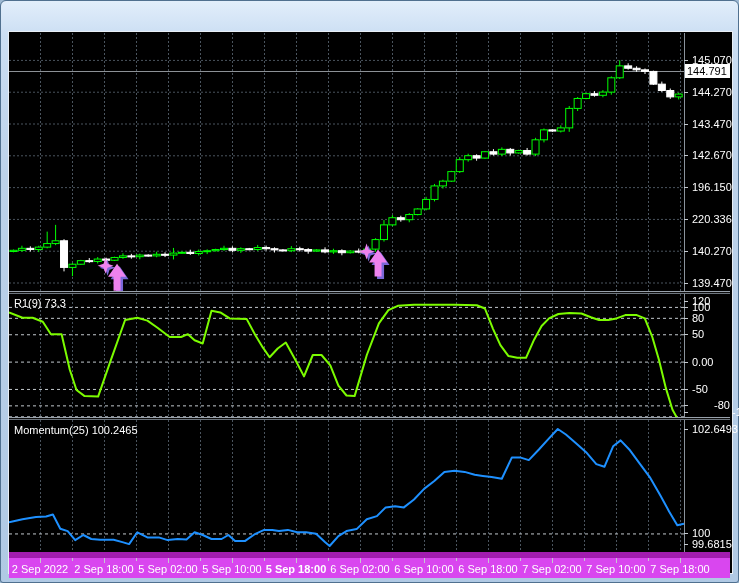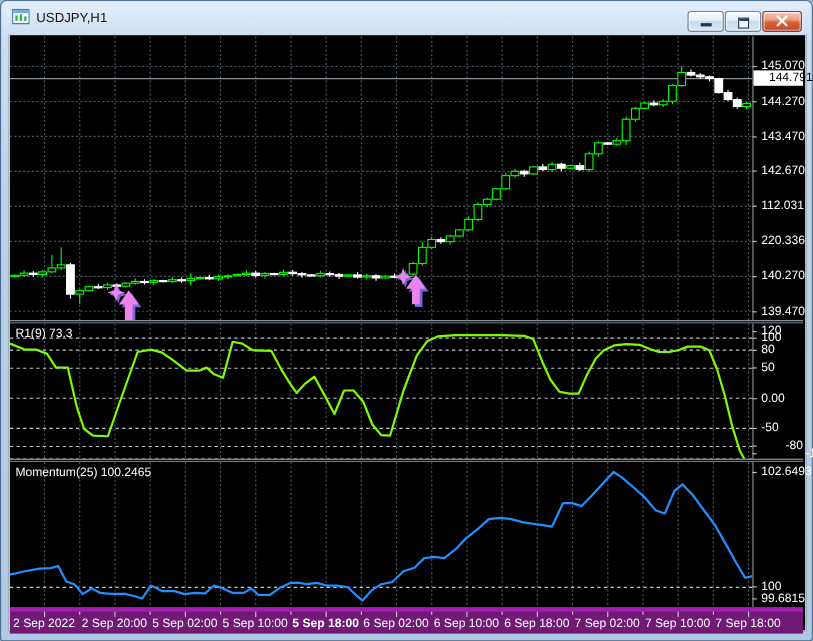--- a/index.html
+++ b/index.html
@@ -24,55 +24,30 @@
   .psvg{position:absolute;left:0;background:#000;display:block;}
   .panel-label{position:absolute;color:#fff;font-size:11px;white-space:nowrap;z-index:5;}
   .tri{font-size:8px;margin-right:5px;color:#fff;}
   .splitter{position:absolute;left:0;width:721px;height:1px;background:#0c0c0c;
     border-top:1px solid #98a1ab;border-bottom:1px solid #6d757e;z-index:4;cursor:row-resize;}
   .vaxis-line{position:absolute;left:675px;top:1px;width:1px;height:519px;background:#8a939c;z-index:3;}
   .axis-col{position:absolute;left:676px;top:1px;width:45px;height:519px;z-index:4;cursor:ns-resize;}
   .ax-label{position:absolute;left:7px;color:#fff;font-size:11px;line-height:11px;}
   .ax-tick{position:absolute;left:-1px;width:4px;height:1px;background:#c3c9cf;}
   .price-badge{position:absolute;left:0px;width:45px;height:14px;background:#fff;color:#000;
-    font-size:11px;line-height:14px;padding-left:14px;box-sizing:border-box;}
-  .time-axis{position:absolute;left:0;top:520px;width:721px;height:20px;background:#701a75;
-    border-top:4px solid #a21caf;z-index:4;cursor:ew-resize;}
+    font-size:11px;line-height:14px;padding-left:2px;box-sizing:border-box;}
+  .time-axis{position:absolute;left:0;top:520px;width:721px;height:20px;background:#d946ef;
+    border-top:6px solid #a21caf;z-index:4;cursor:ew-resize;}
   .t-label{position:absolute;top:5px;width:100px;text-align:center;color:#fff;font-size:11px;}
   .t-tick{position:absolute;top:0;width:1px;background:#c3c9cf;}
 </style>
 </head>
 <body>
 
 <div class="window">
-  <div class="titlebar">
-    <span class="app-icon">
-      <svg width="16" height="16">
-        <rect x="0.5" y="0.5" width="15" height="13" fill="#f4f9ff" stroke="#3a6ea5"></rect>
-        <rect x="1" y="1" width="14" height="3" fill="#7aa7dd"></rect>
-        <rect x="3" y="6" width="2" height="5" fill="#2fae3f"></rect>
-        <rect x="7" y="5" width="2" height="6" fill="#2fae3f"></rect>
-        <rect x="11" y="7" width="2" height="4" fill="#2fae3f"></rect>
-      </svg>
-    </span>
-    <span class="win-title">USDJPY,H1</span>
-    <div class="winbtns">
-      <div class="wbtn">
-          <div class="glyph-min"></div>
-        </div>
-      <div class="wbtn">
-          <div class="glyph-restore"></div>
-        </div>
-      <div class="wbtn close">
-        <svg width="34" height="17">
-          <path d="M13 4 L21 12 M21 4 L13 12" stroke="#fff" stroke-width="2" stroke-linecap="round"></path>
-        </svg>
-      </div>
-    </div>
-  </div>
 
   <div class="shell">
     <svg id="mainSvg" class="psvg" style="top:1px" width="675" height="258">
         <line x1="31.5" y1="0" x2="31.5" y2="258" stroke="#4a545e" stroke-width="1" stroke-dasharray="2 2"></line>
         <line x1="63.5" y1="0" x2="63.5" y2="258" stroke="#4a545e" stroke-width="1" stroke-dasharray="2 2"></line>
         <line x1="95.5" y1="0" x2="95.5" y2="258" stroke="#4a545e" stroke-width="1" stroke-dasharray="2 2"></line>
         <line x1="127.5" y1="0" x2="127.5" y2="258" stroke="#4a545e" stroke-width="1" stroke-dasharray="2 2"></line>
         <line x1="159.5" y1="0" x2="159.5" y2="258" stroke="#4a545e" stroke-width="1" stroke-dasharray="2 2"></line>
         <line x1="191.5" y1="0" x2="191.5" y2="258" stroke="#4a545e" stroke-width="1" stroke-dasharray="2 2"></line>
         <line x1="223.5" y1="0" x2="223.5" y2="258" stroke="#4a545e" stroke-width="1" stroke-dasharray="2 2"></line>
@@ -336,21 +311,21 @@
     <div class="vaxis-line"></div>
     <div class="axis-col" id="priceAxis">
         <div class="ax-label" style="top: 22px;">145.070</div>
         <div class="ax-tick" style="top: 27px;"></div>
         <div class="ax-label" style="top: 54px;">144.270</div>
         <div class="ax-tick" style="top: 59px;"></div>
         <div class="ax-label" style="top: 86px;">143.470</div>
         <div class="ax-tick" style="top: 91px;"></div>
         <div class="ax-label" style="top: 117px;">142.670</div>
         <div class="ax-tick" style="top: 122px;"></div>
-        <div class="ax-label" style="top: 149px;">112.031</div>
+        <div class="ax-label" style="top: 149px;">196.150</div>
         <div class="ax-tick" style="top: 154px;"></div>
         <div class="ax-label" style="top: 181px;">220.336</div>
         <div class="ax-tick" style="top: 186px;"></div>
         <div class="ax-label" style="top: 213px;">140.270</div>
         <div class="ax-tick" style="top: 218px;"></div>
         <div class="ax-label" style="top: 245px;">139.470</div>
         <div class="ax-tick" style="top: 250px;"></div>
         <div class="ax-label" style="top: 263px;">120</div>
         <div class="ax-tick" style="top: 268px;"></div>
         <div class="ax-label" style="top: 269px;">100</div>
@@ -391,21 +366,21 @@
         <div class="t-tick" style="left: 415px; height: 5px;"></div>
         <div class="t-tick" style="left: 447px; height: 3px;"></div>
         <div class="t-tick" style="left: 479px; height: 5px;"></div>
         <div class="t-tick" style="left: 511px; height: 3px;"></div>
         <div class="t-tick" style="left: 543px; height: 5px;"></div>
         <div class="t-tick" style="left: 575px; height: 3px;"></div>
         <div class="t-tick" style="left: 607px; height: 5px;"></div>
         <div class="t-tick" style="left: 639px; height: 3px;"></div>
         <div class="t-tick" style="left: 671px; height: 5px;"></div>
         <div class="t-label" style="left: -19px;">2 Sep 2022</div>
-        <div class="t-label" style="left: 45px;">2 Sep 20:00</div>
+        <div class="t-label" style="left: 45px;">2 Sep 18:00</div>
         <div class="t-label" style="left: 109px;">5 Sep 02:00</div>
         <div class="t-label" style="left: 173px;">5 Sep 10:00</div>
         <div class="t-label" style="left: 237px; font-weight: bold;">5 Sep 18:00</div>
         <div class="t-label" style="left: 301px;">6 Sep 02:00</div>
         <div class="t-label" style="left: 365px;">6 Sep 10:00</div>
         <div class="t-label" style="left: 429px;">6 Sep 18:00</div>
         <div class="t-label" style="left: 493px;">7 Sep 02:00</div>
         <div class="t-label" style="left: 557px;">7 Sep 10:00</div>
         <div class="t-label" style="left: 621px;">7 Sep 18:00</div>
       </div>

